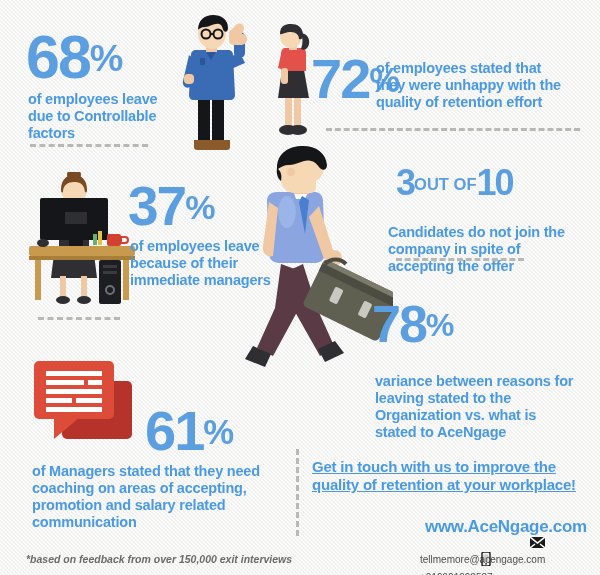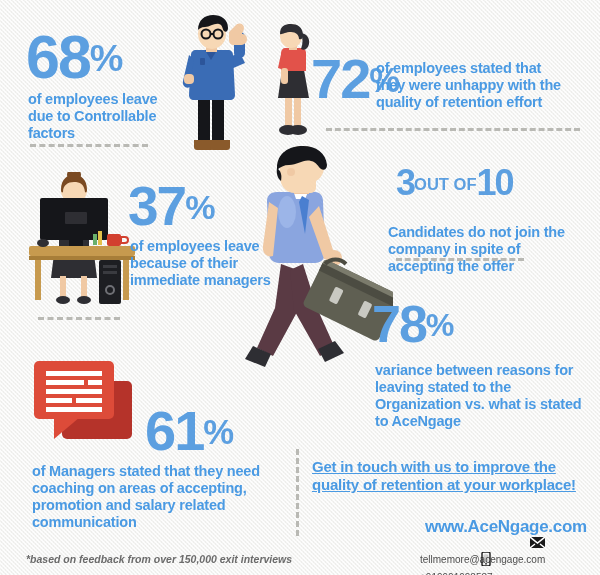--- a/index.html
+++ b/index.html
@@ -235,21 +235,21 @@
 
   <div class="abs bignum" style="left:387px;top:168px;font-size:36px;padding-left:9px;">
     <span>3</span><span class="small-caps">OUT OF</span><span>10</span>
   </div>
   <div class="abs body-blue" style="left:388px;top:196px;width:196px;margin-top:28px;">Candidates do not join the company in spite of accepting the offer</div>
   <div class="abs dash-h" style="left:396px;top:258px;width:128px;"></div>
 
   <div class="abs bignum" style="left:372px;top:303px;font-size:52px;">
     <span>78</span><span class="pc">%</span>
   </div>
-  <div class="abs body-blue" style="left:375px;top:362px;width:219px;">variance between reasons for leaving stated to the Organization vs. what is stated to AceNgage</div>
+  <div class="abs body-blue" style="left:375px;top:373px;width:199px;">variance between reasons for leaving stated to the Organization vs. what is stated to AceNgage</div>
 
   <div class="abs" style="left:28px;top:357px;">
     <svg width="110" height="100" viewBox="0 0 110 100">
 
       <rect x="34" y="24" width="70" height="58" rx="5" fill="#b5332a"></rect>
 
       <rect x="6" y="4" width="80" height="58" rx="5" fill="#dd4b39"></rect>
       <path d="M26 60h26l-26 22z" fill="#dd4b39"></path>
 
       <g fill="#ffffff">

